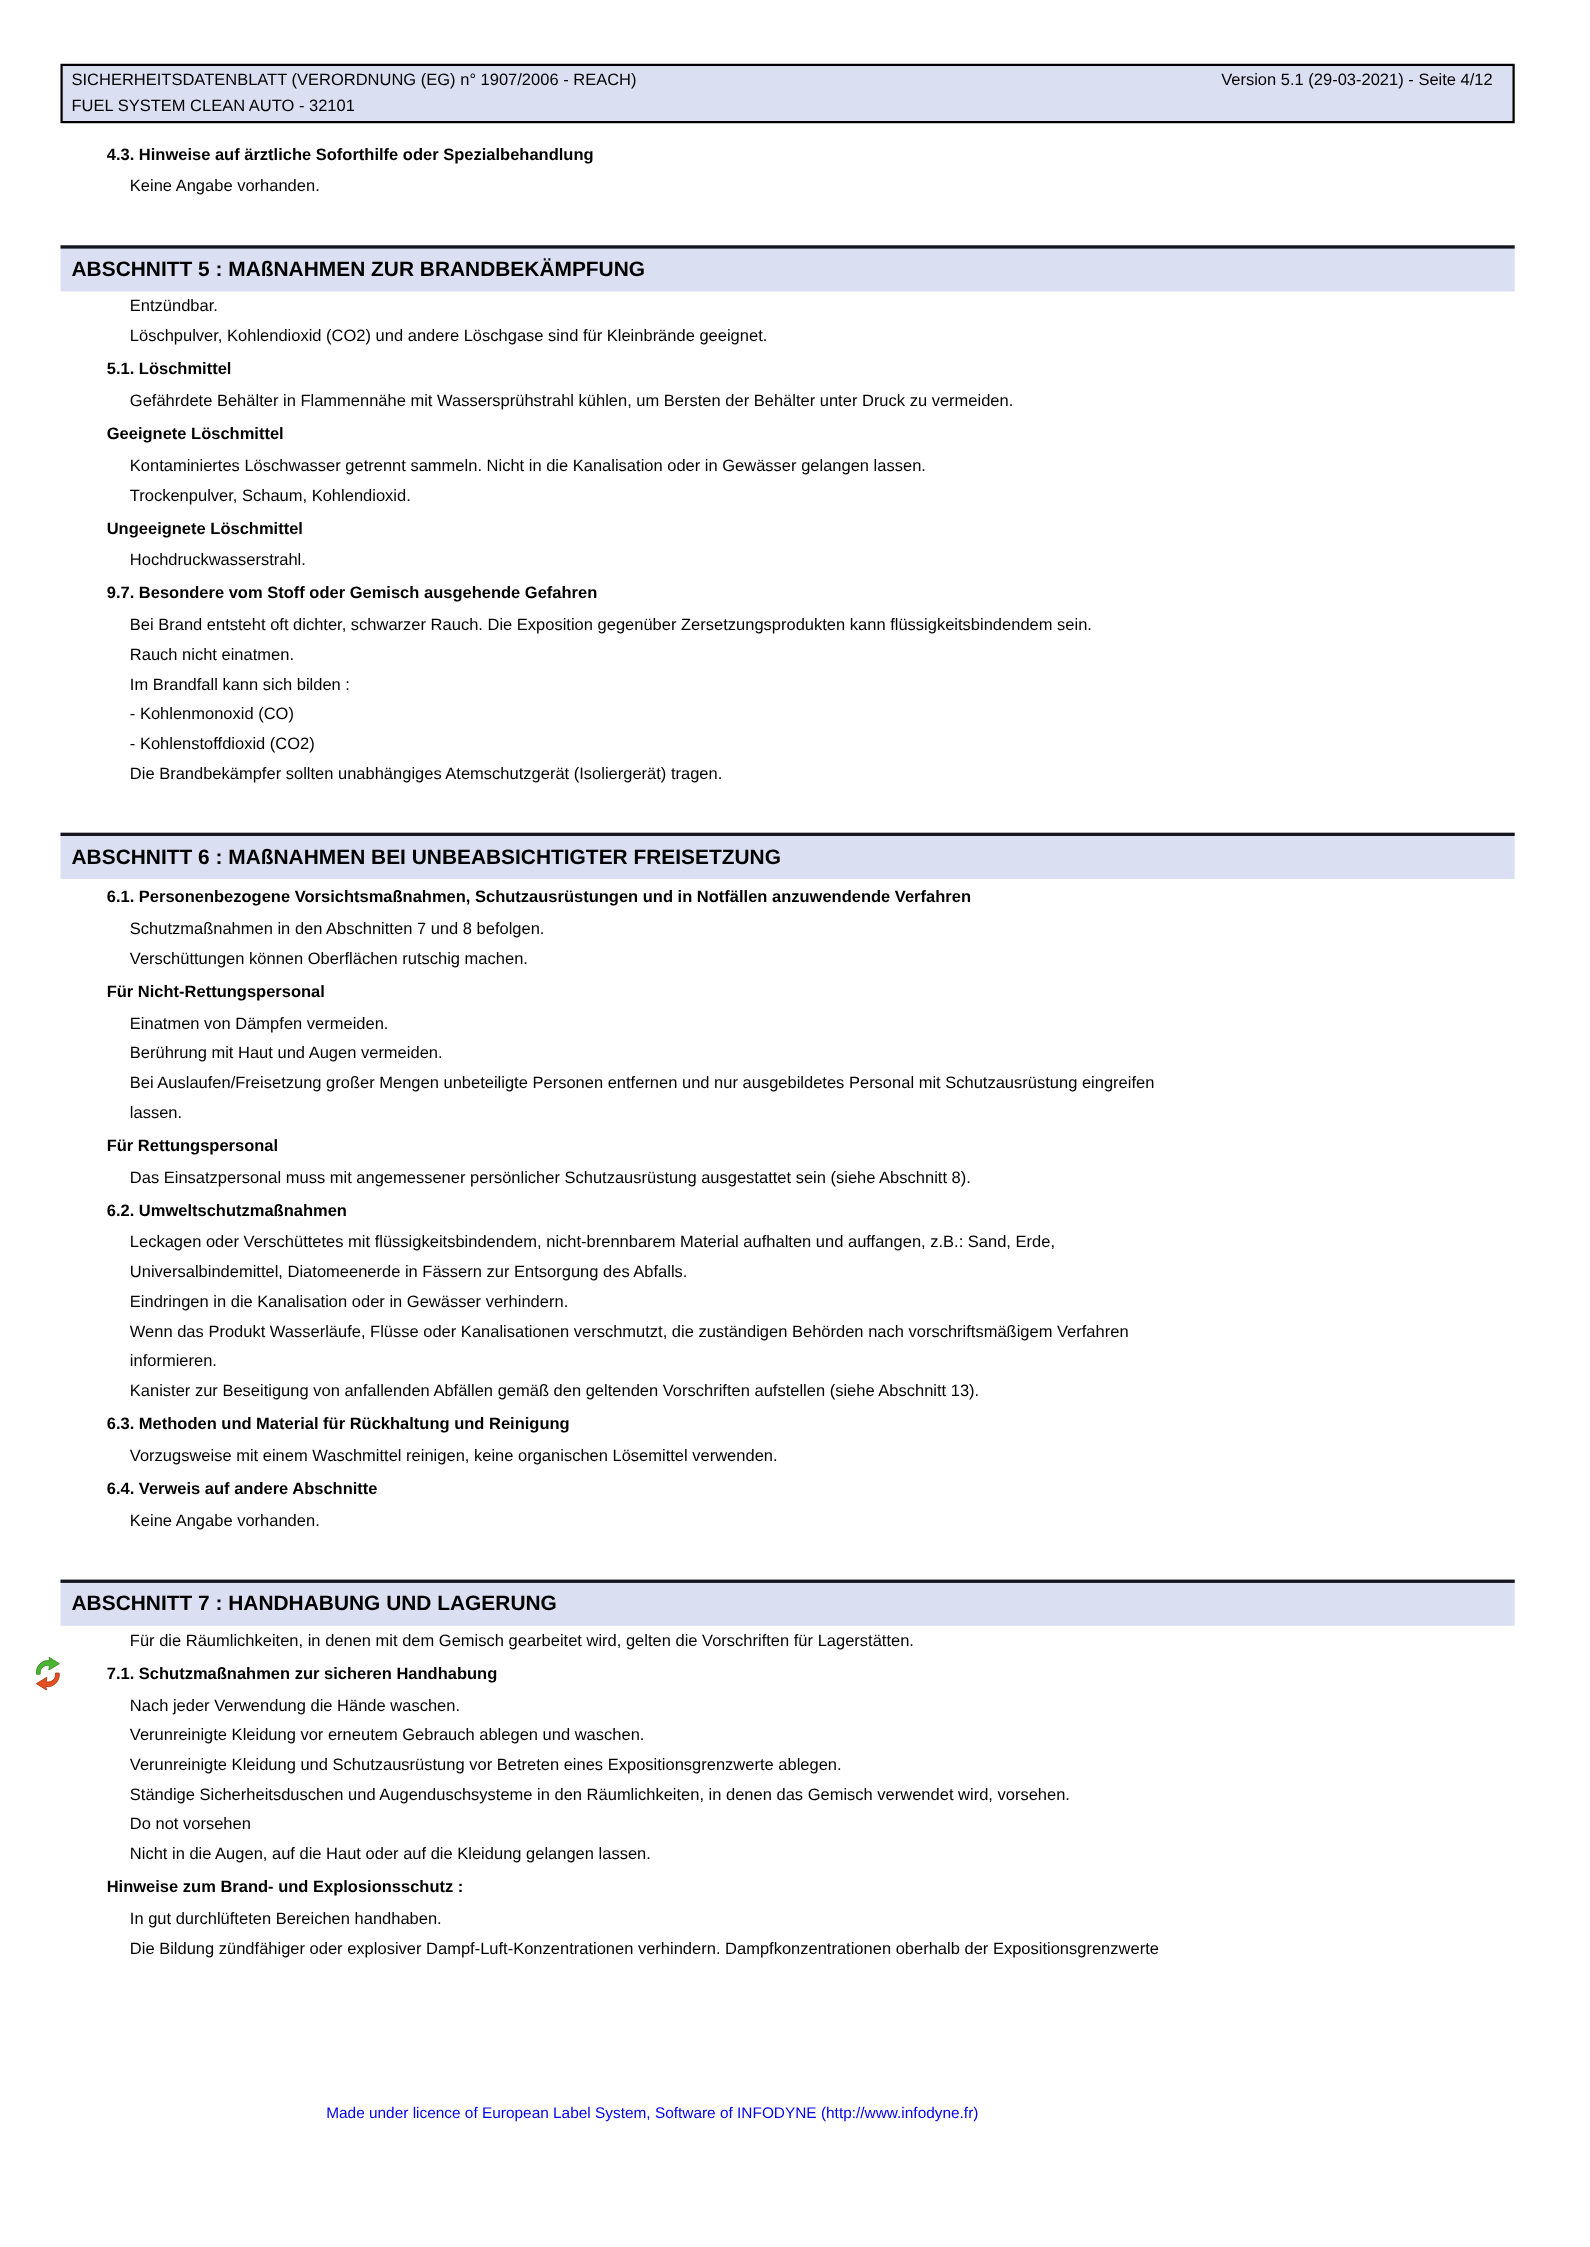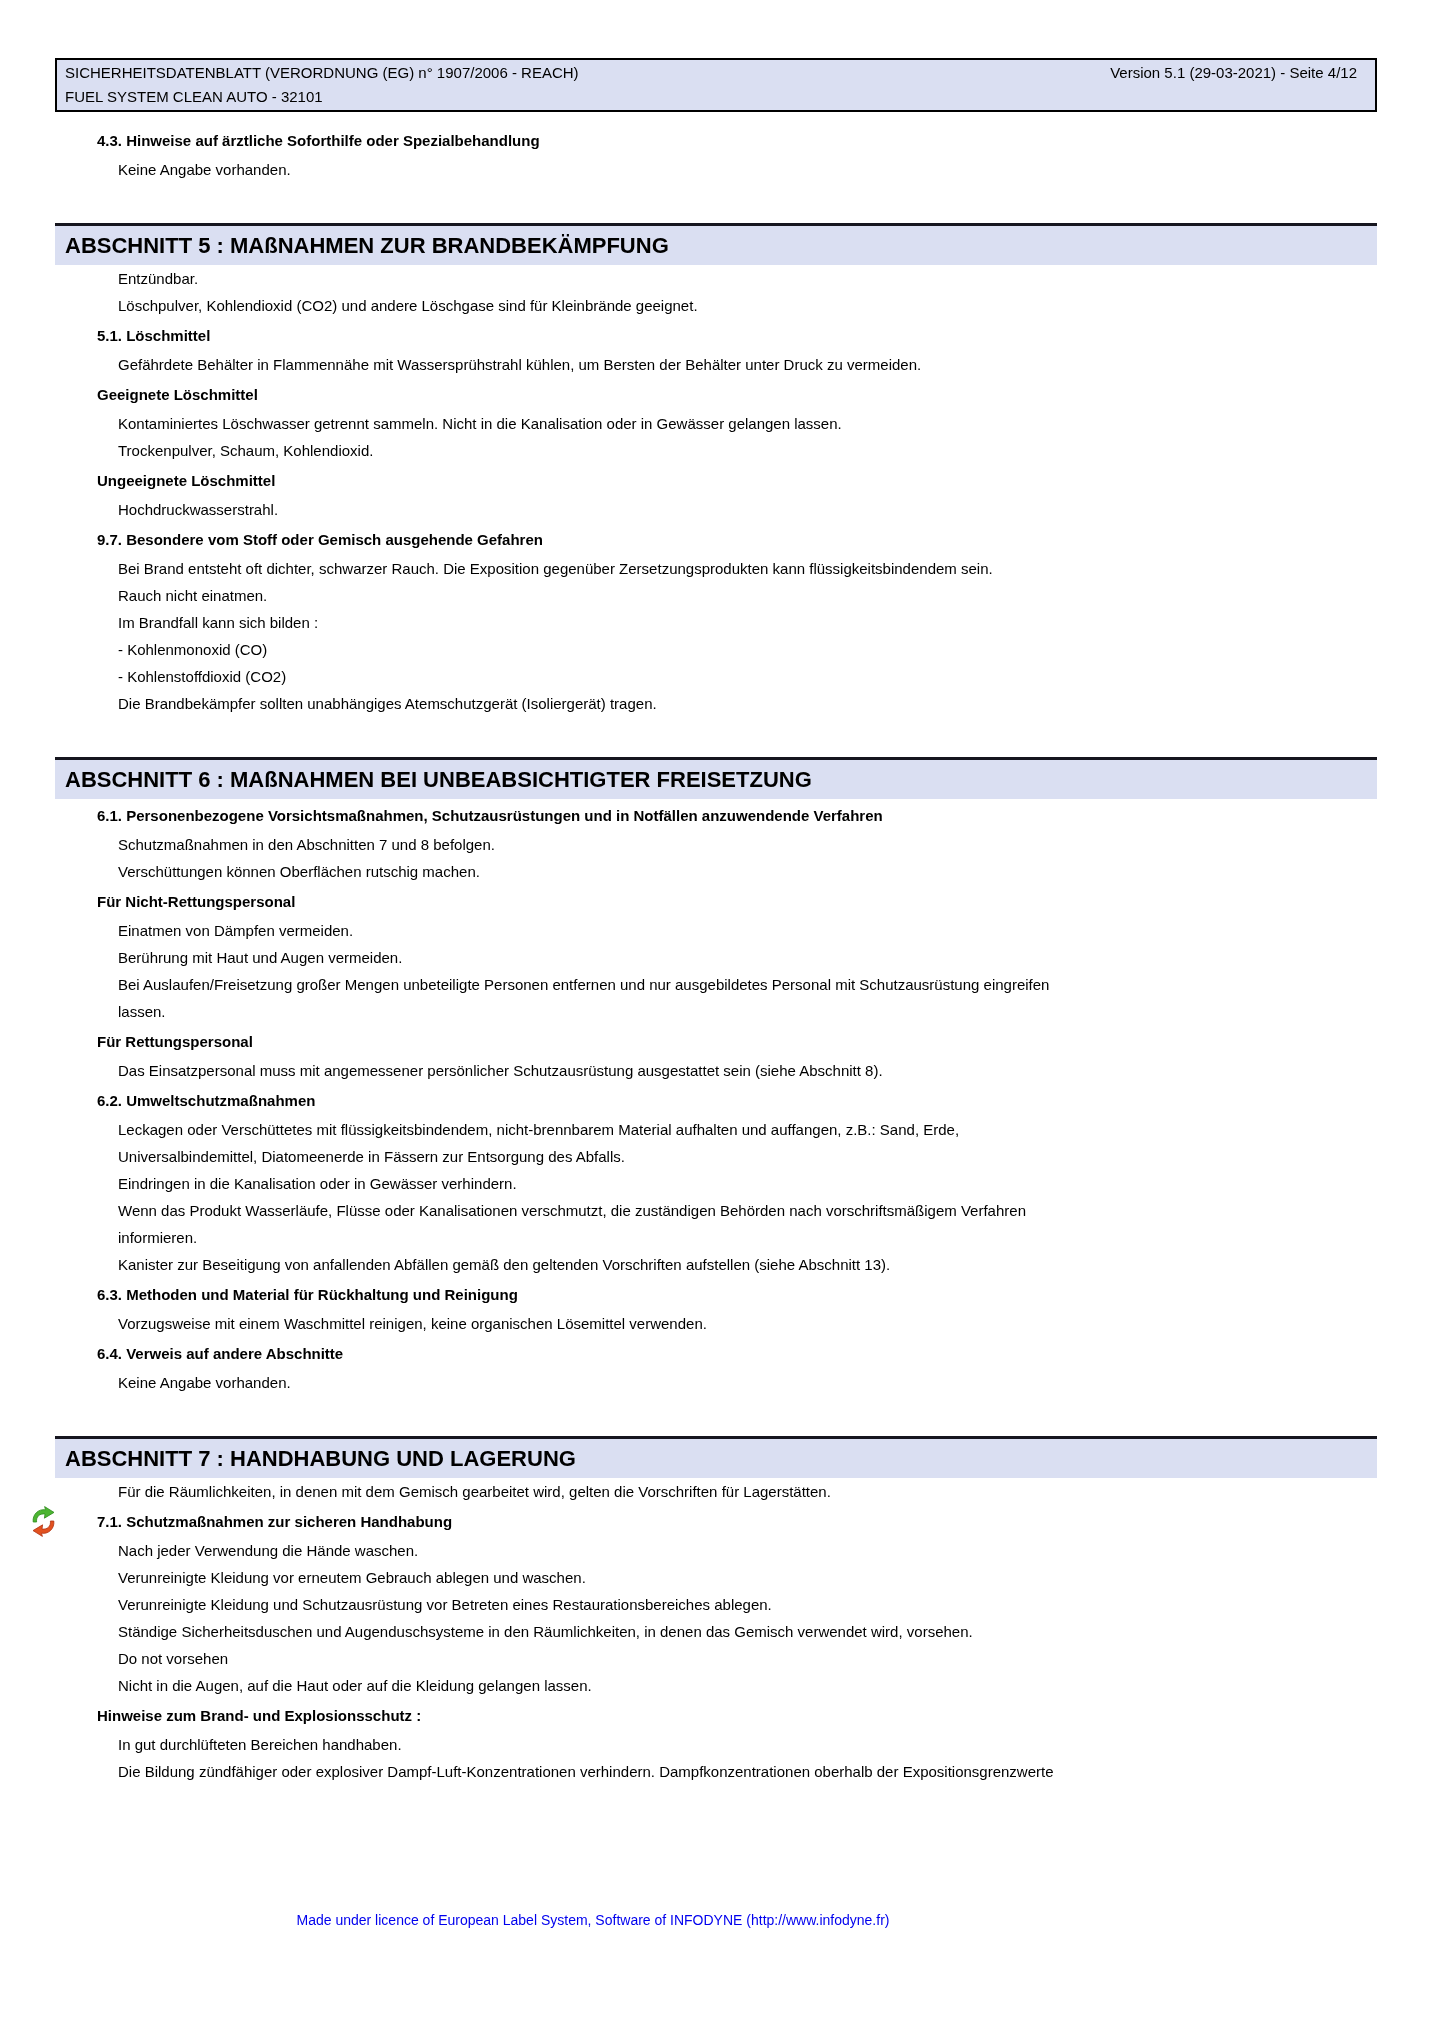--- a/index.html
+++ b/index.html
@@ -19,21 +19,21 @@
   .doc-header{
     border:2px solid #000;background:var(--lav);
     padding:1px 18px 1px 8px;font-size:15px;line-height:24px;
   }
   .hdr-row{display:flex;justify-content:space-between;white-space:nowrap;}
   
   #doc-flow{padding-top:12px;font-size:15px;}
   .bar{
     margin-top:40px;border-top:3px solid var(--bar-border);background:var(--lav);
     height:39px;display:flex;align-items:center;padding-left:10px;
-    font-weight:bold;font-size:22px;white-space:nowrap;
+    font-weight:bold;font-size:19px;white-space:nowrap;
   }
   .h{
     font-weight:bold;padding-left:42px;line-height:27px;margin:3px 0 2px 0;
     white-space:nowrap;position:relative;
   }
   .t{padding-left:63px;line-height:27px;white-space:nowrap;}
   .margin-icon{
     position:absolute;left:-25px;top:-2px;width:27px;height:31px;display:block;
   }
   .footer{
@@ -99,21 +99,21 @@
       <div class="h">6.4. Verweis auf andere Abschnitte</div>
       <div class="t">Keine Angabe vorhanden.</div>
       <div class="bar">ABSCHNITT 7 : HANDHABUNG UND LAGERUNG</div>
       <div class="t">Für die Räumlichkeiten, in denen mit dem Gemisch gearbeitet wird, gelten die Vorschriften für Lagerstätten.</div>
       <div class="h"><span class="margin-icon"><svg width="27" height="31" viewBox="0 0 27 31" xmlns="http://www.w3.org/2000/svg">
             <path d="M3.2 16 C2.2 8.5 8.5 2.6 15.5 3.8 L14.6 0.6 L24 6.4 L14.4 12.2 L15 8 C9.6 7.2 5.9 10.8 6.6 16 Z" fill="#4cb531" stroke="#2f8a1e" stroke-width="0.8"></path>
             <path d="M23.8 15 C24.8 22.5 18.5 28.4 11.5 27.2 L12.4 30.4 L3 24.6 L12.6 18.8 L12 23 C17.4 23.8 21.1 20.2 20.4 15 Z" fill="#e2511f" stroke="#b03414" stroke-width="0.8"></path>
           </svg></span>7.1. Schutzmaßnahmen zur sicheren Handhabung</div>
       <div class="t">Nach jeder Verwendung die Hände waschen.</div>
       <div class="t">Verunreinigte Kleidung vor erneutem Gebrauch ablegen und waschen.</div>
-      <div class="t">Verunreinigte Kleidung und Schutzausrüstung vor Betreten eines Restaurationsbereiches ablegen.</div>
+      <div class="t">Verunreinigte Kleidung und Schutzausrüstung vor Betreten eines Expositionsgrenzwerte ablegen.</div>
       <div class="t">Ständige Sicherheitsduschen und Augenduschsysteme in den Räumlichkeiten, in denen das Gemisch verwendet wird, vorsehen.</div>
       <div class="t">Do not vorsehen</div>
       <div class="t">Nicht in die Augen, auf die Haut oder auf die Kleidung gelangen lassen.</div>
       <div class="h">Hinweise zum Brand- und Explosionsschutz :</div>
       <div class="t">In gut durchlüfteten Bereichen handhaben.</div>
       <div class="t">Die Bildung zündfähiger oder explosiver Dampf-Luft-Konzentrationen verhindern. Dampfkonzentrationen oberhalb der Expositionsgrenzwerte</div>
     </div>
 
 </div>
 

